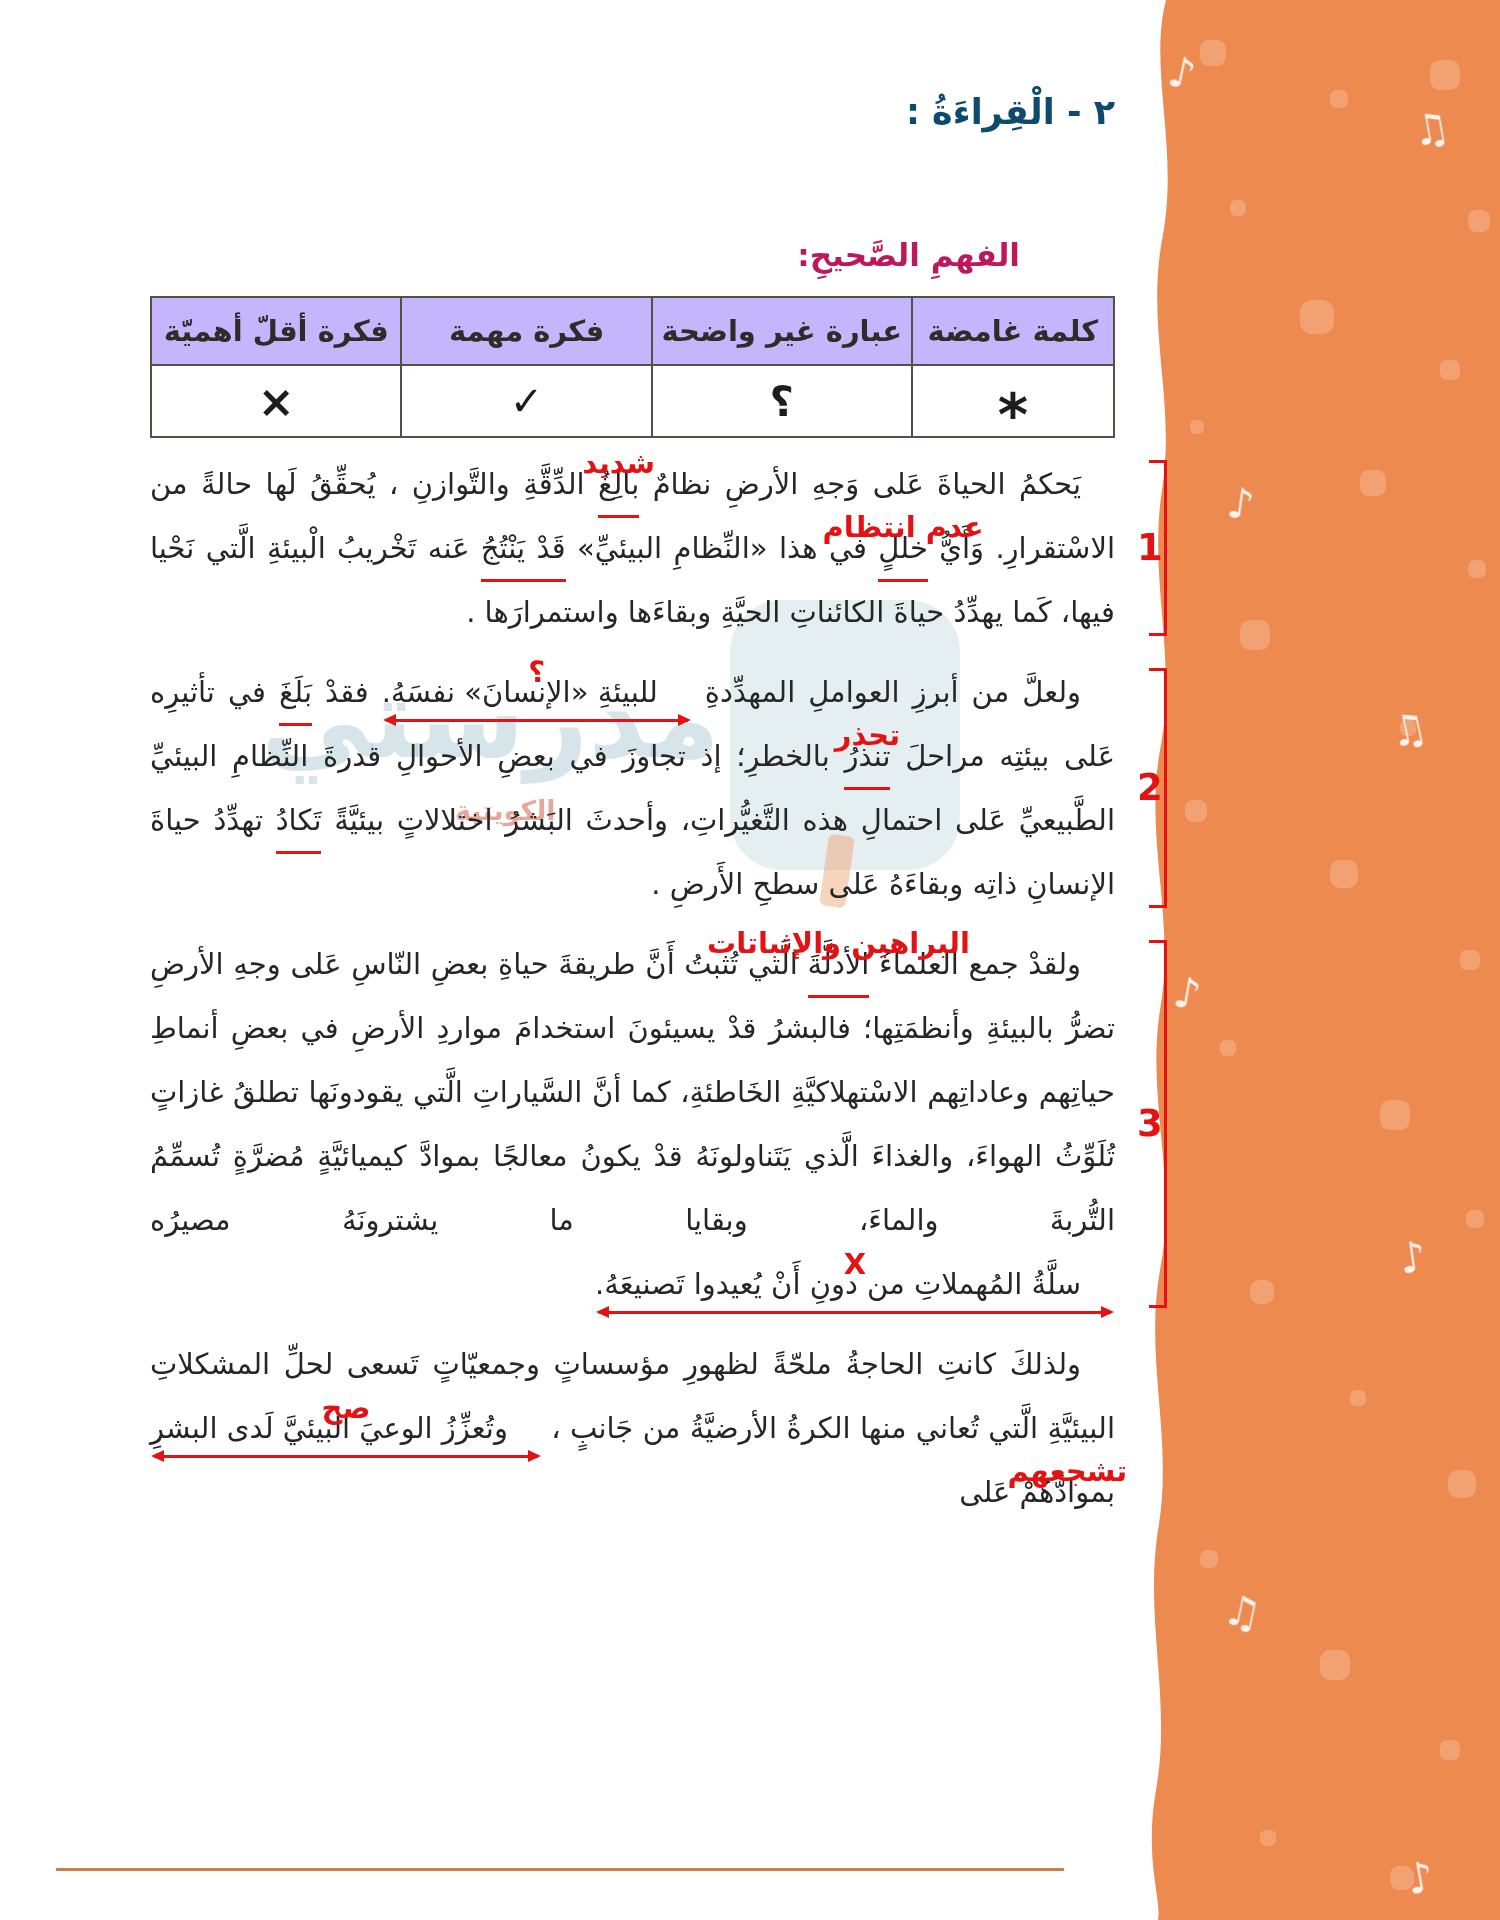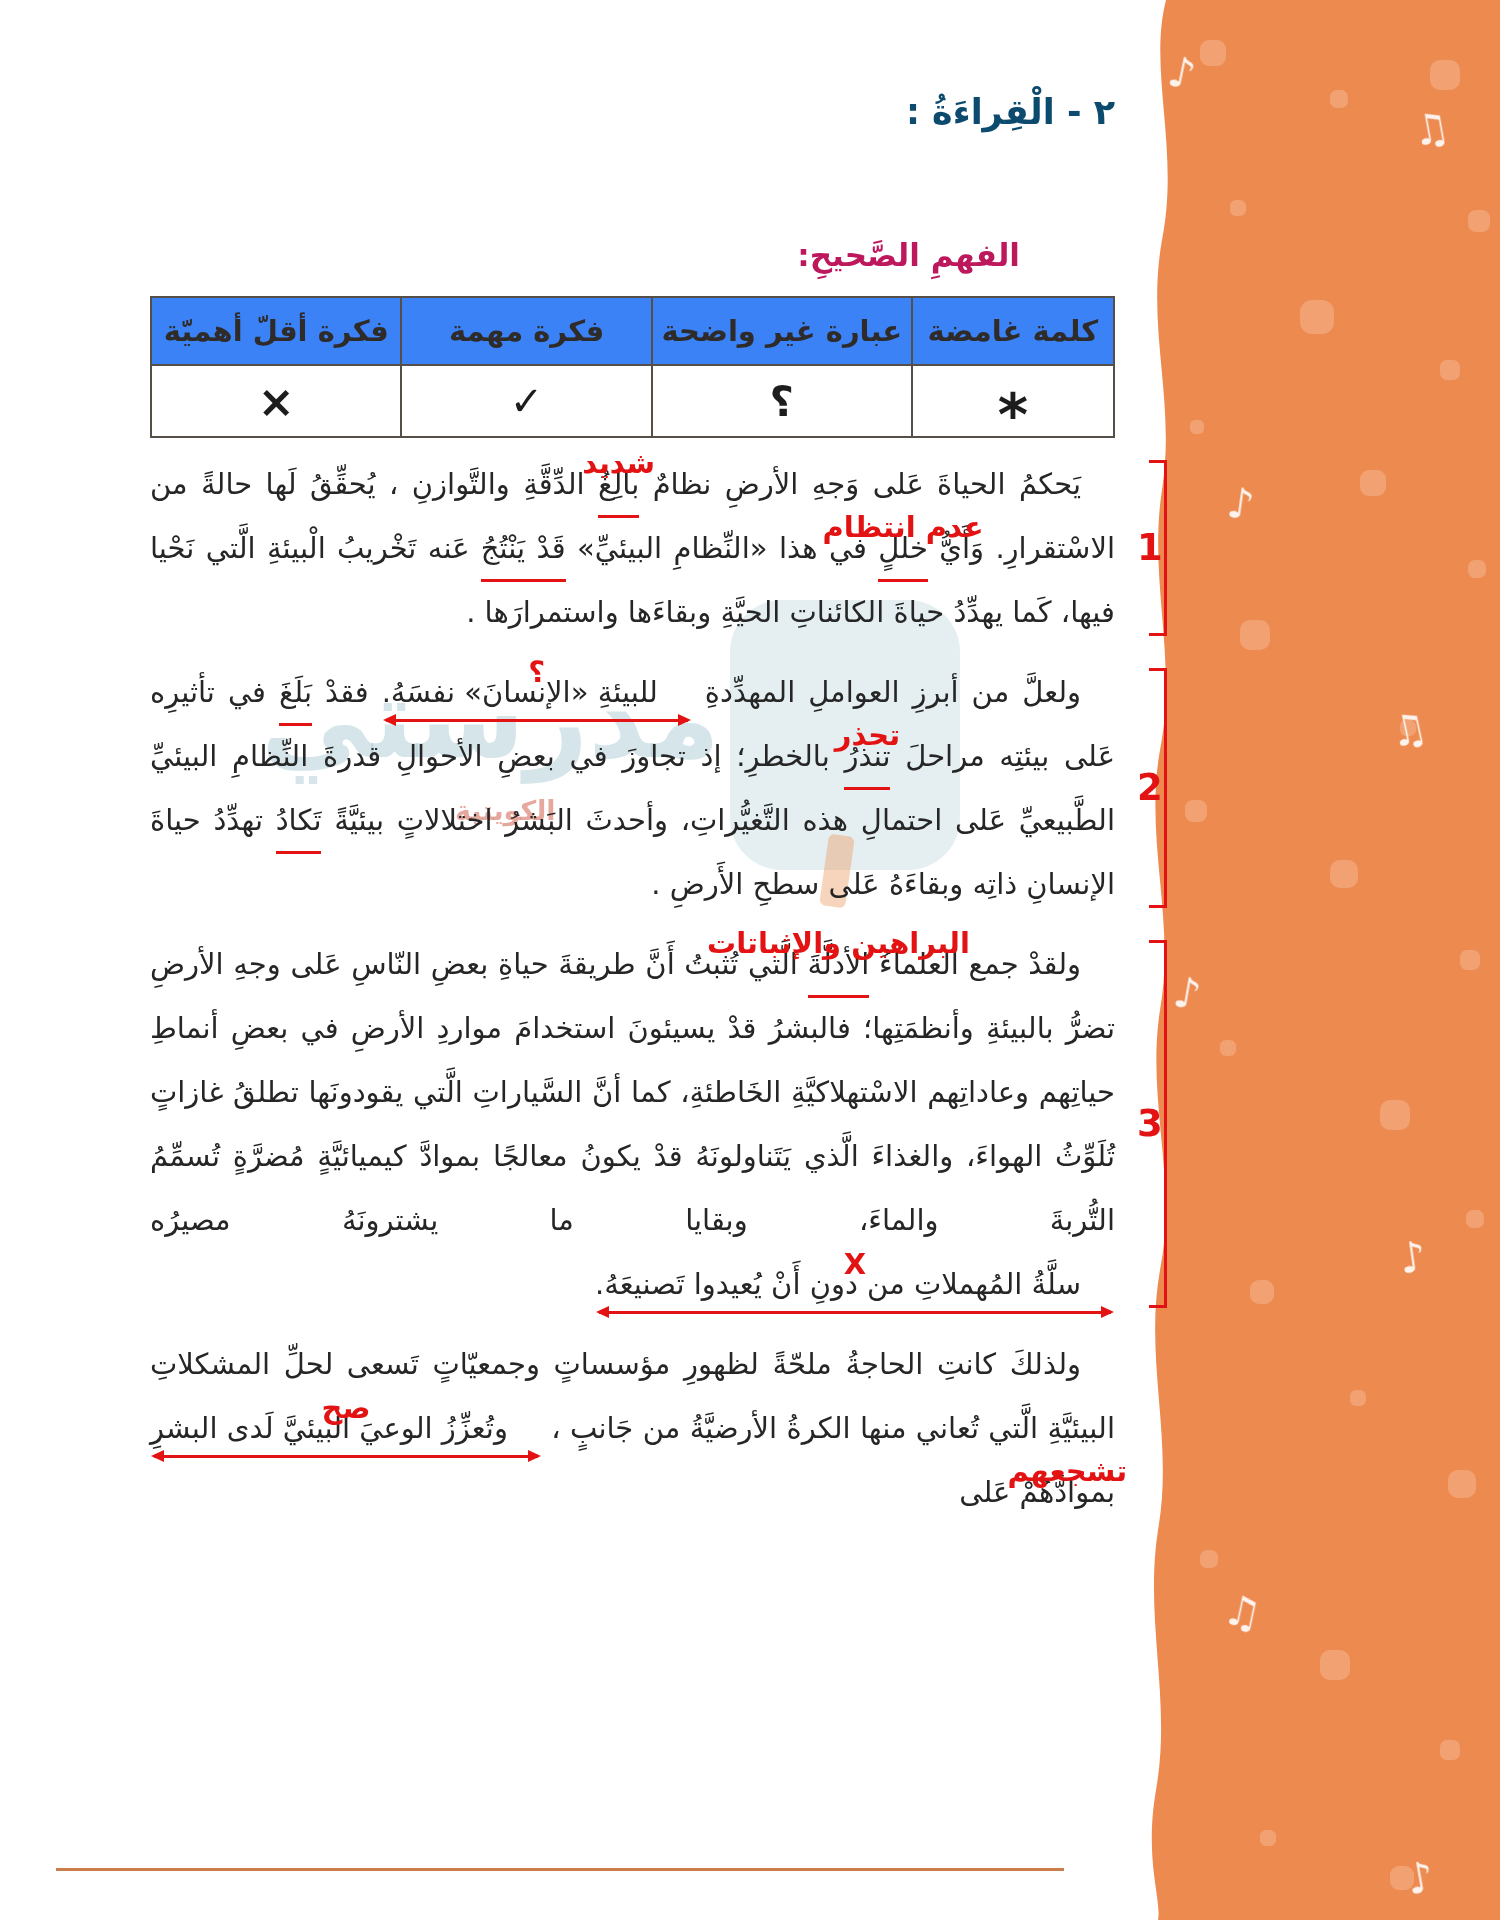--- a/index.html
+++ b/index.html
@@ -15,21 +15,21 @@
   .wm-tag{position:absolute;left:175px;top:195px;font-size:27px;color:rgba(205,80,60,0.5);font-weight:bold;}
   .wm-site{position:absolute;left:30px;top:250px;font-size:30px;letter-spacing:10px;color:rgba(155,155,155,0.55);direction:ltr;}
   
   .title{position:absolute;right:385px;top:92px;z-index:2;font-size:35px;font-weight:bold;color:#0c4a6e;}
   .instr1{position:absolute;left:150px;top:163px;width:965px;z-index:2;font-size:31px;font-weight:bold;color:#71291e;text-align:right;}
   .instr2{position:absolute;right:480px;top:237px;z-index:2;font-size:31px;font-weight:bold;color:#be185d;}
   
   .tablewrap{position:absolute;left:150px;top:296px;width:965px;z-index:2;}
   table.sym{width:100%;border-collapse:collapse;direction:rtl;}
   table.sym th,table.sym td{border:2px solid #564f48;text-align:center;vertical-align:middle;}
-  table.sym th{background:#3b82f6;height:64px;font-size:29px;font-weight:bold;color:#2f2b28;}
+  table.sym th{background:#c4b5fd;height:64px;font-size:29px;font-weight:bold;color:#2f2b28;}
   table.sym td{height:62px;background:#fff;color:#1d1d1d;}
   .sym-0{font-size:58px;font-weight:bold;position:relative;top:14px;display:inline-block;}
   .sym-1{font-size:42px;font-weight:bold;}
   .sym-2{font-size:40px;font-weight:bold;}
   .sym-3{font-size:44px;font-weight:bold;}
   
   .paras{position:absolute;left:150px;top:452px;width:965px;z-index:2;}
   .para{position:relative;direction:rtl;text-align:justify;font-size:29px;line-height:64px;
         color:#262626;text-indent:34px;margin:0 0 16px 0;}
   .u-red{border-bottom:3px solid #e31313;padding-bottom:14px;}

